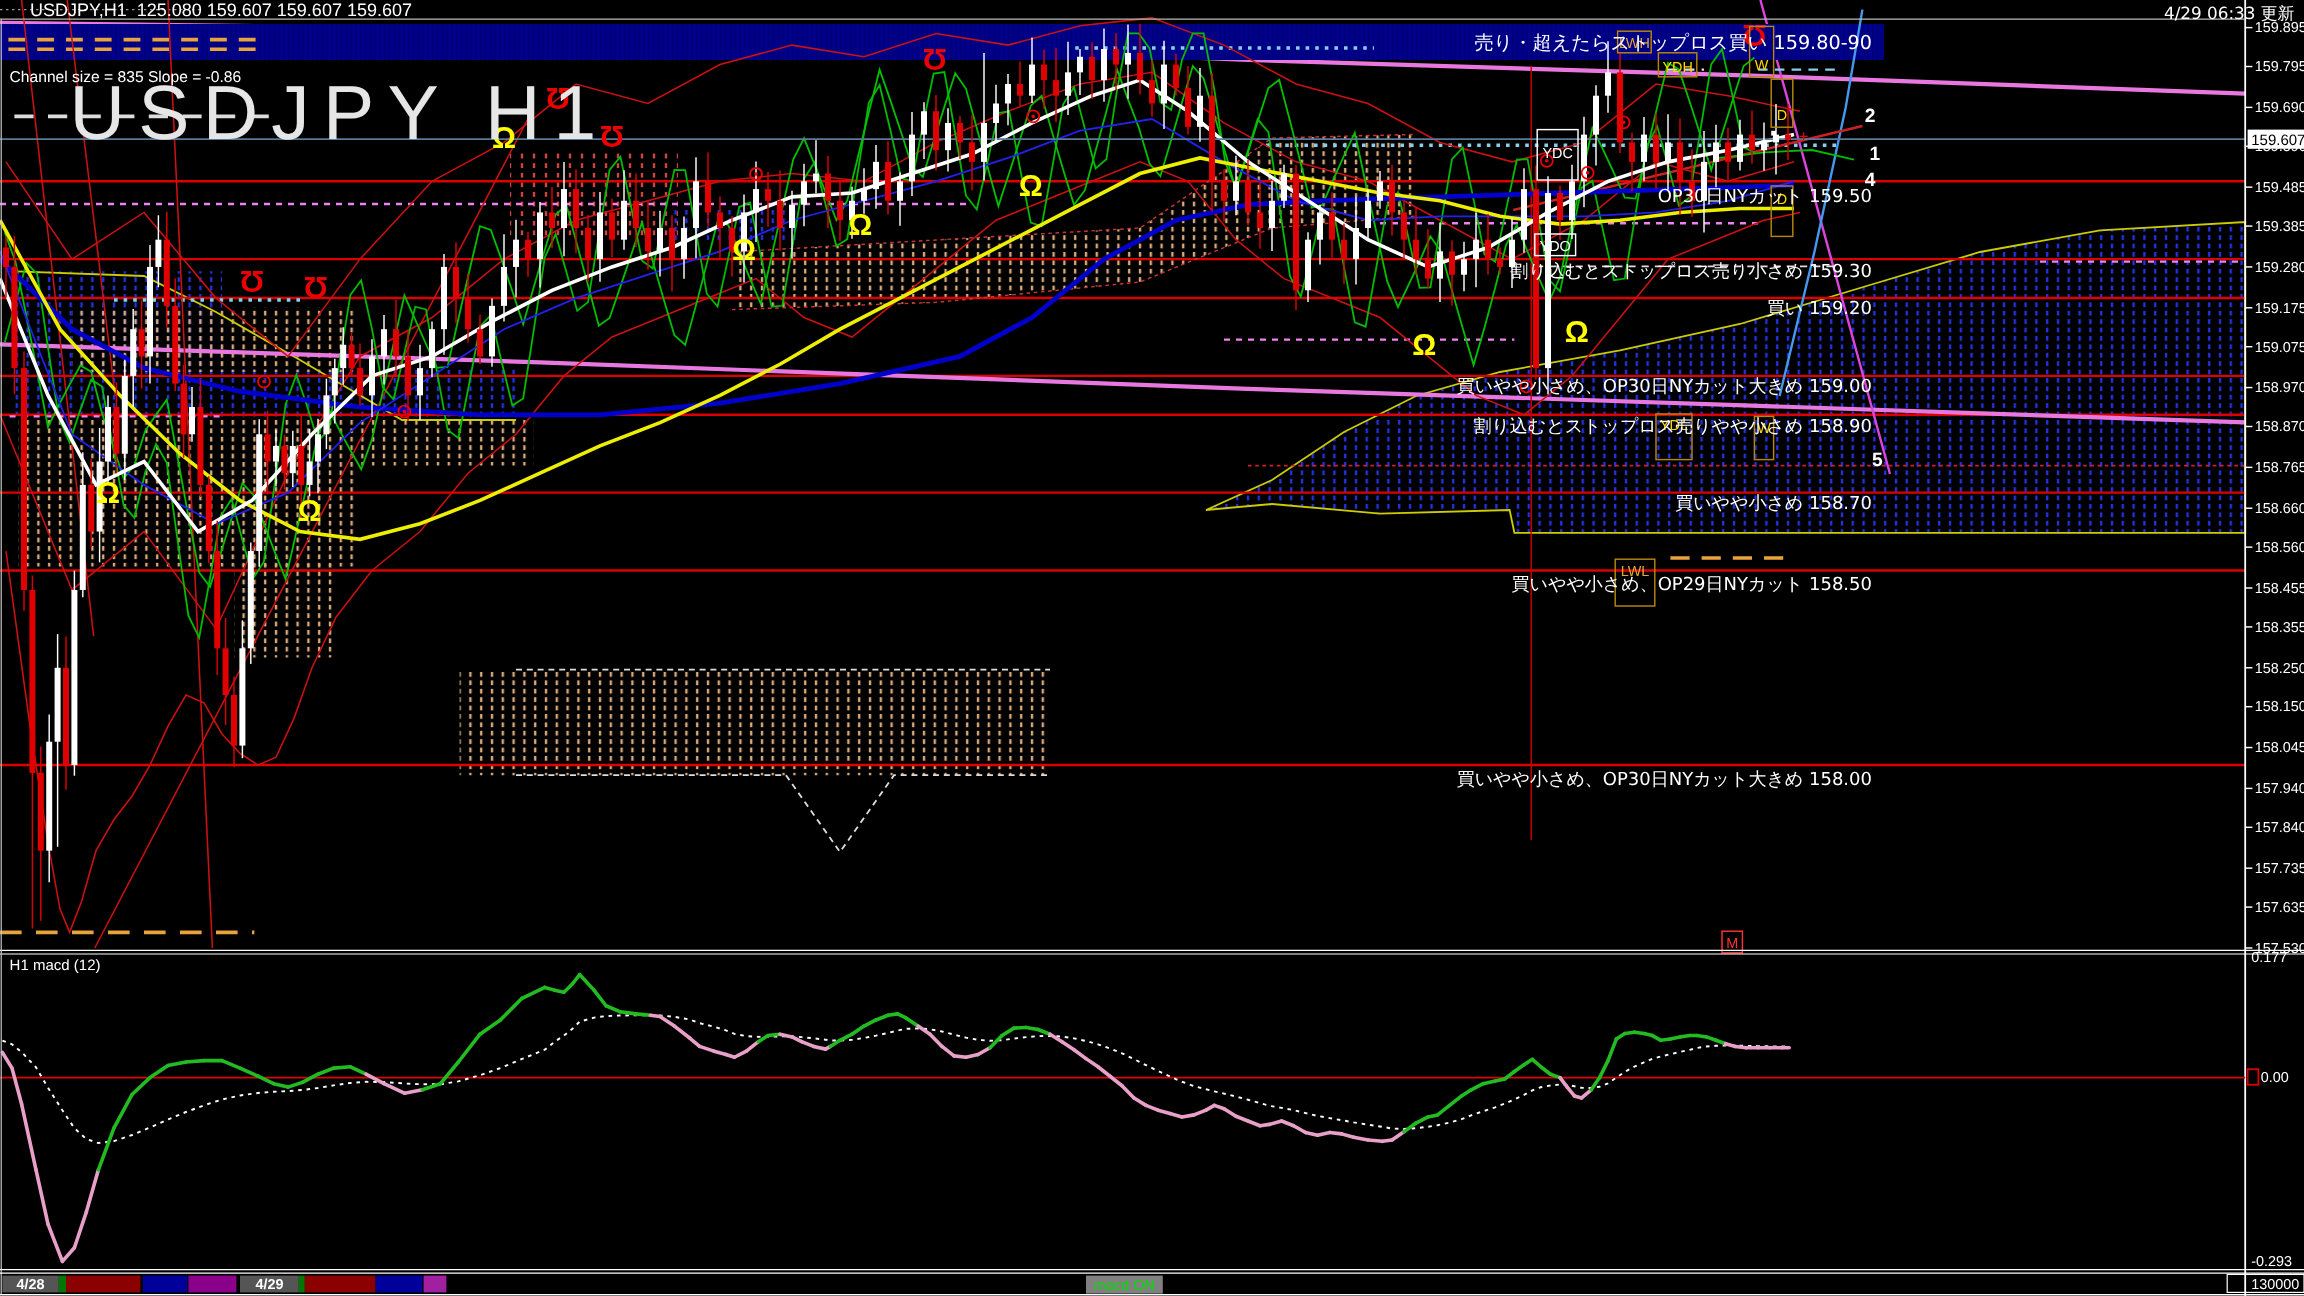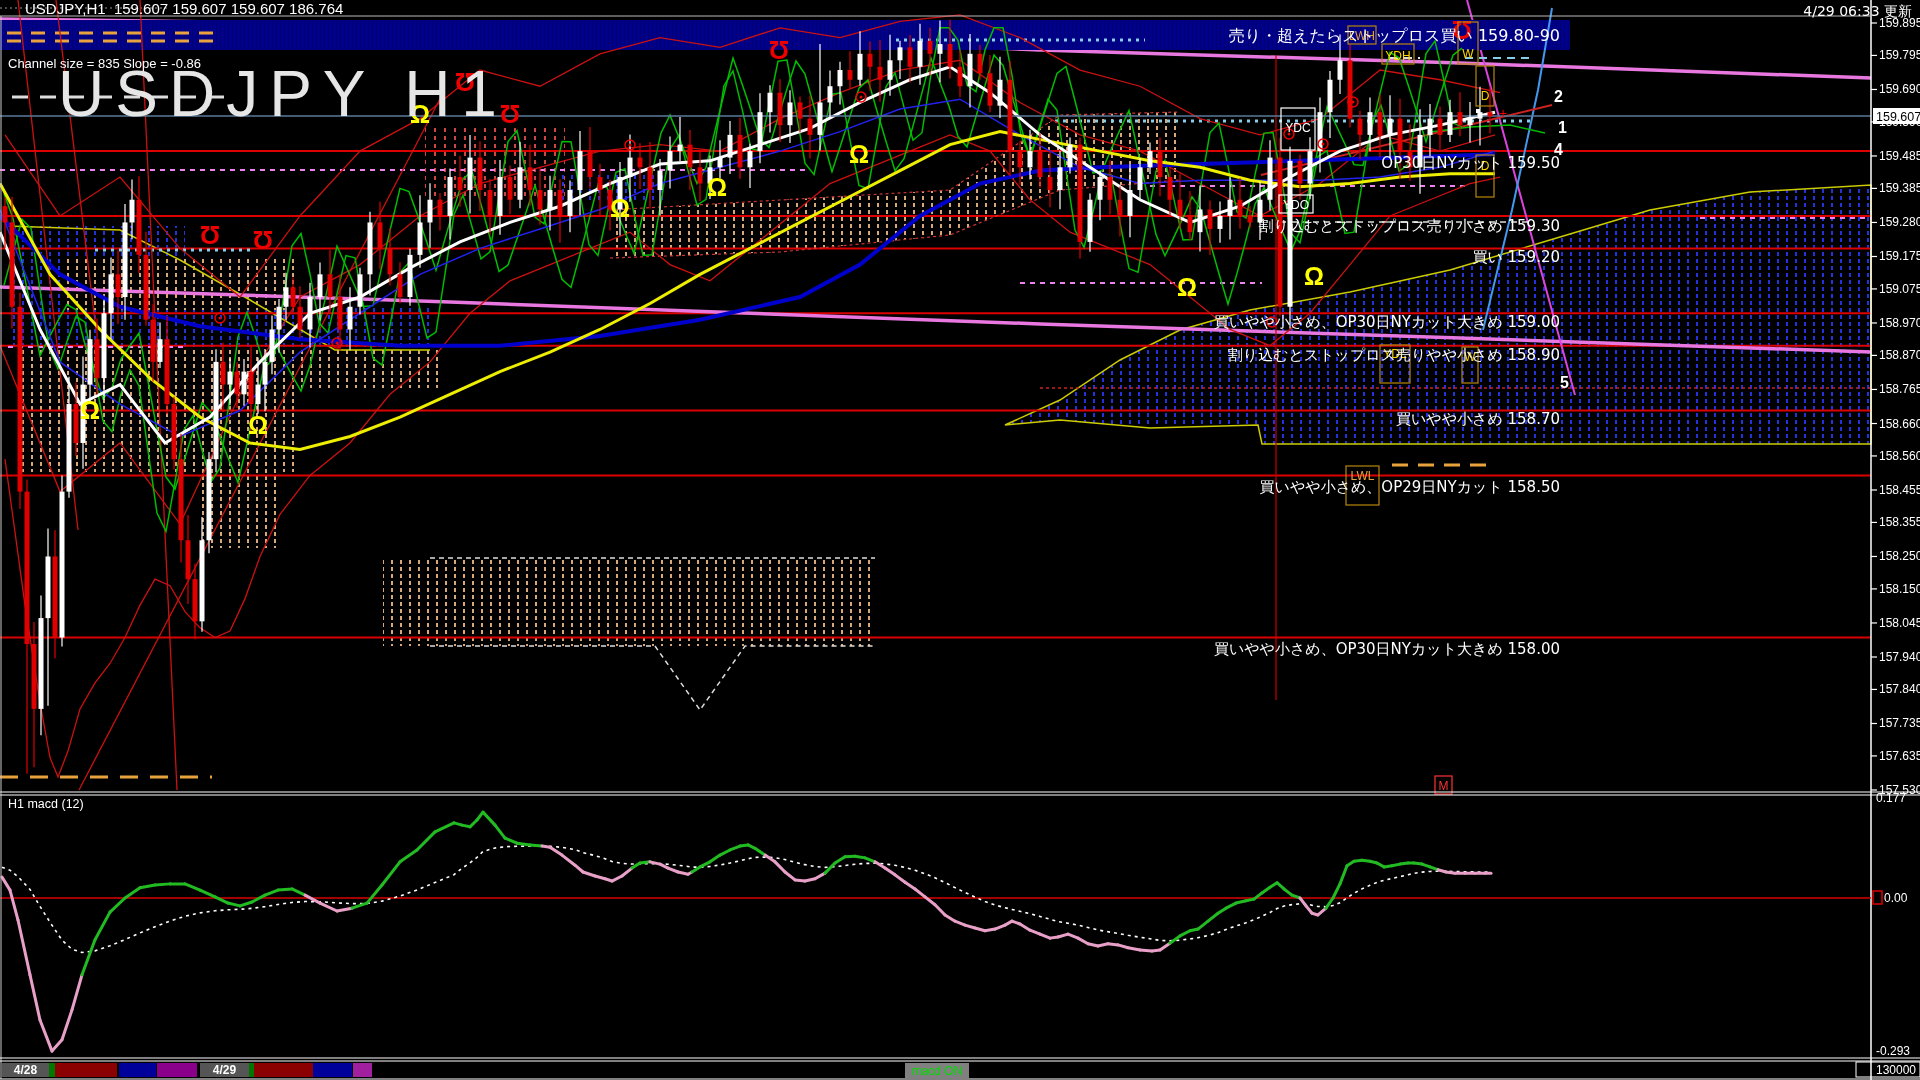--- a/index.html
+++ b/index.html
@@ -735,18 +735,18 @@
         <rect x="200" y="1063" width="49" height="14" fill="#555555"></rect>
         <text x="224.5" y="1074" fill="#FFFFFF" font-size="12px" font-weight="bold" text-anchor="middle">4/29</text>
         <rect x="249" y="1063" width="5" height="14" fill="#007700"></rect>
         <rect x="254" y="1063" width="59" height="14" fill="#8B0000"></rect>
         <rect x="313" y="1063" width="39" height="14" fill="#00009B"></rect>
         <rect x="353" y="1063" width="19" height="14" fill="#A020A0"></rect>
         <rect x="905" y="1063" width="64" height="15" fill="#808080"></rect>
         <text x="937" y="1075" fill="#00DD00" font-size="12px" text-anchor="middle">macd ON</text>
       </g>
     </svg>
-  <div id="title-text" style="position:absolute;left:25px;top:0px;color:#fff;font-size:15px;white-space:pre;">USDJPY,H1  159.607 159.607 159.607 186.764</div>
+  <div id="title-text" style="position:absolute;left:25px;top:0px;color:#fff;font-size:15px;white-space:pre;">USDJPY,H1  125.080 159.607 159.607 159.607</div>
   <div id="update-time" class="jp" style="position:absolute;right:8px;top:3px;color:#fff;font-size:14px;">4/29 06:33 更新</div>
   <div id="watermark" style="position:absolute;left:58px;top:57px;color:#E6E6E6;font-size:64px;letter-spacing:11px;">USDJPY H1</div>
   <div id="channel-info" style="position:absolute;left:8px;top:56px;color:#fff;font-size:13px;z-index:5;">Channel size = 835 Slope = -0.86</div>
 
 
 </div>
 </body></html>

